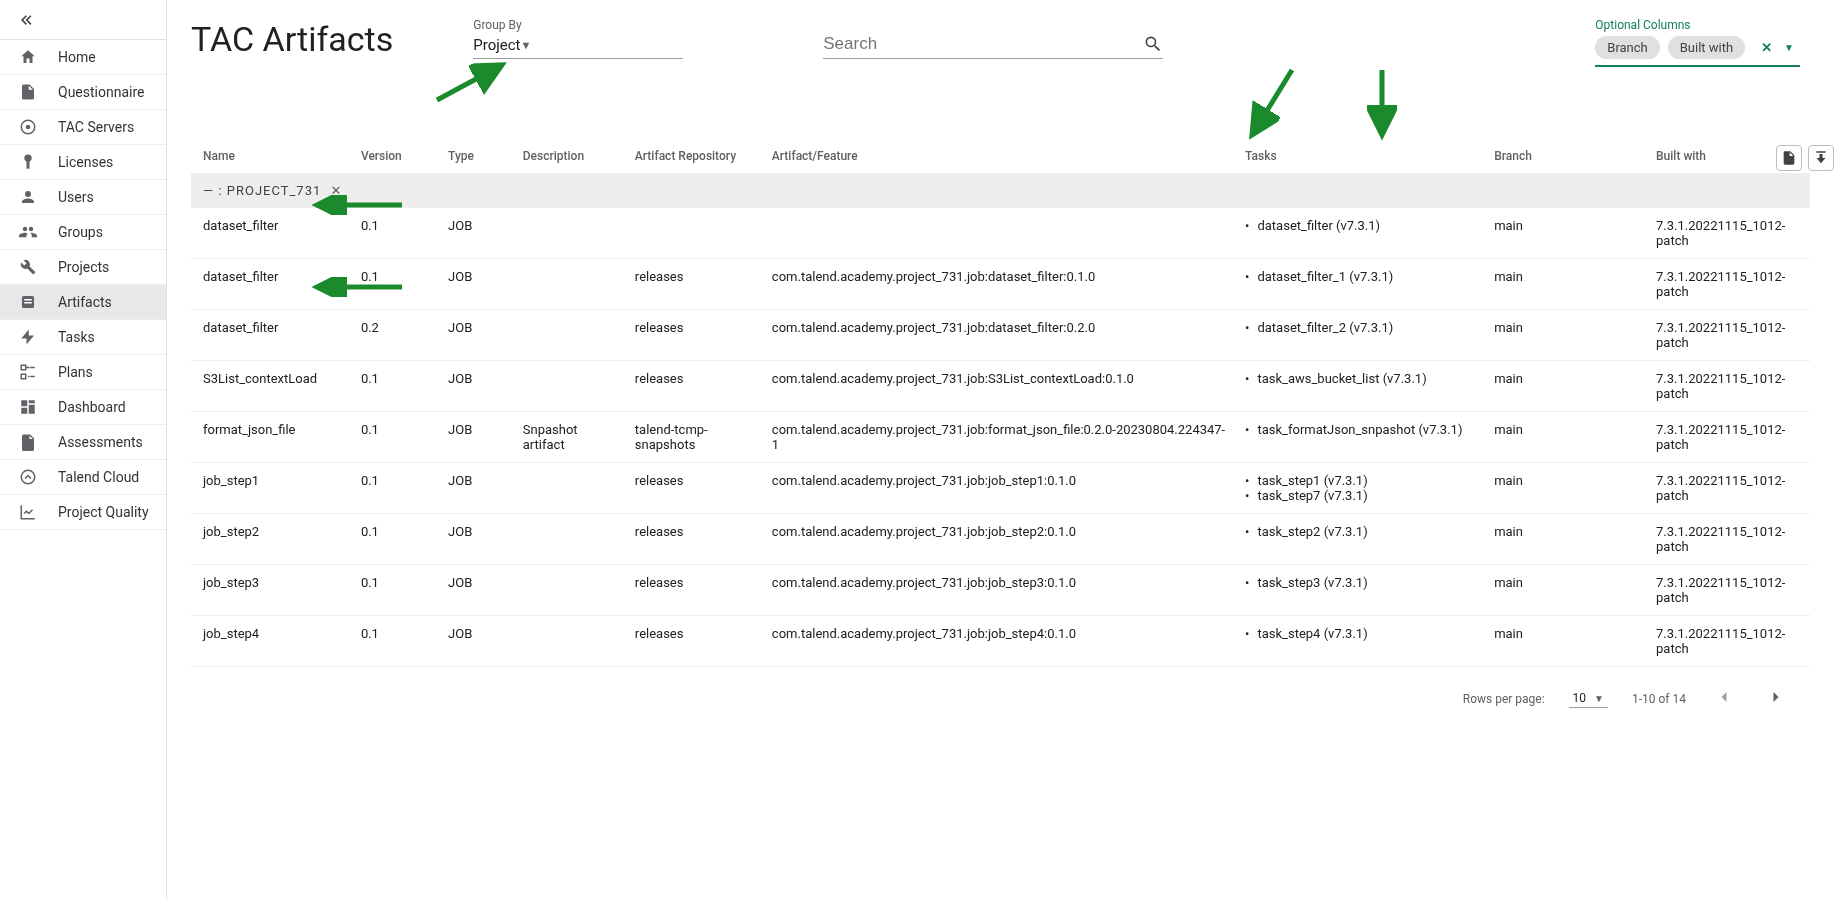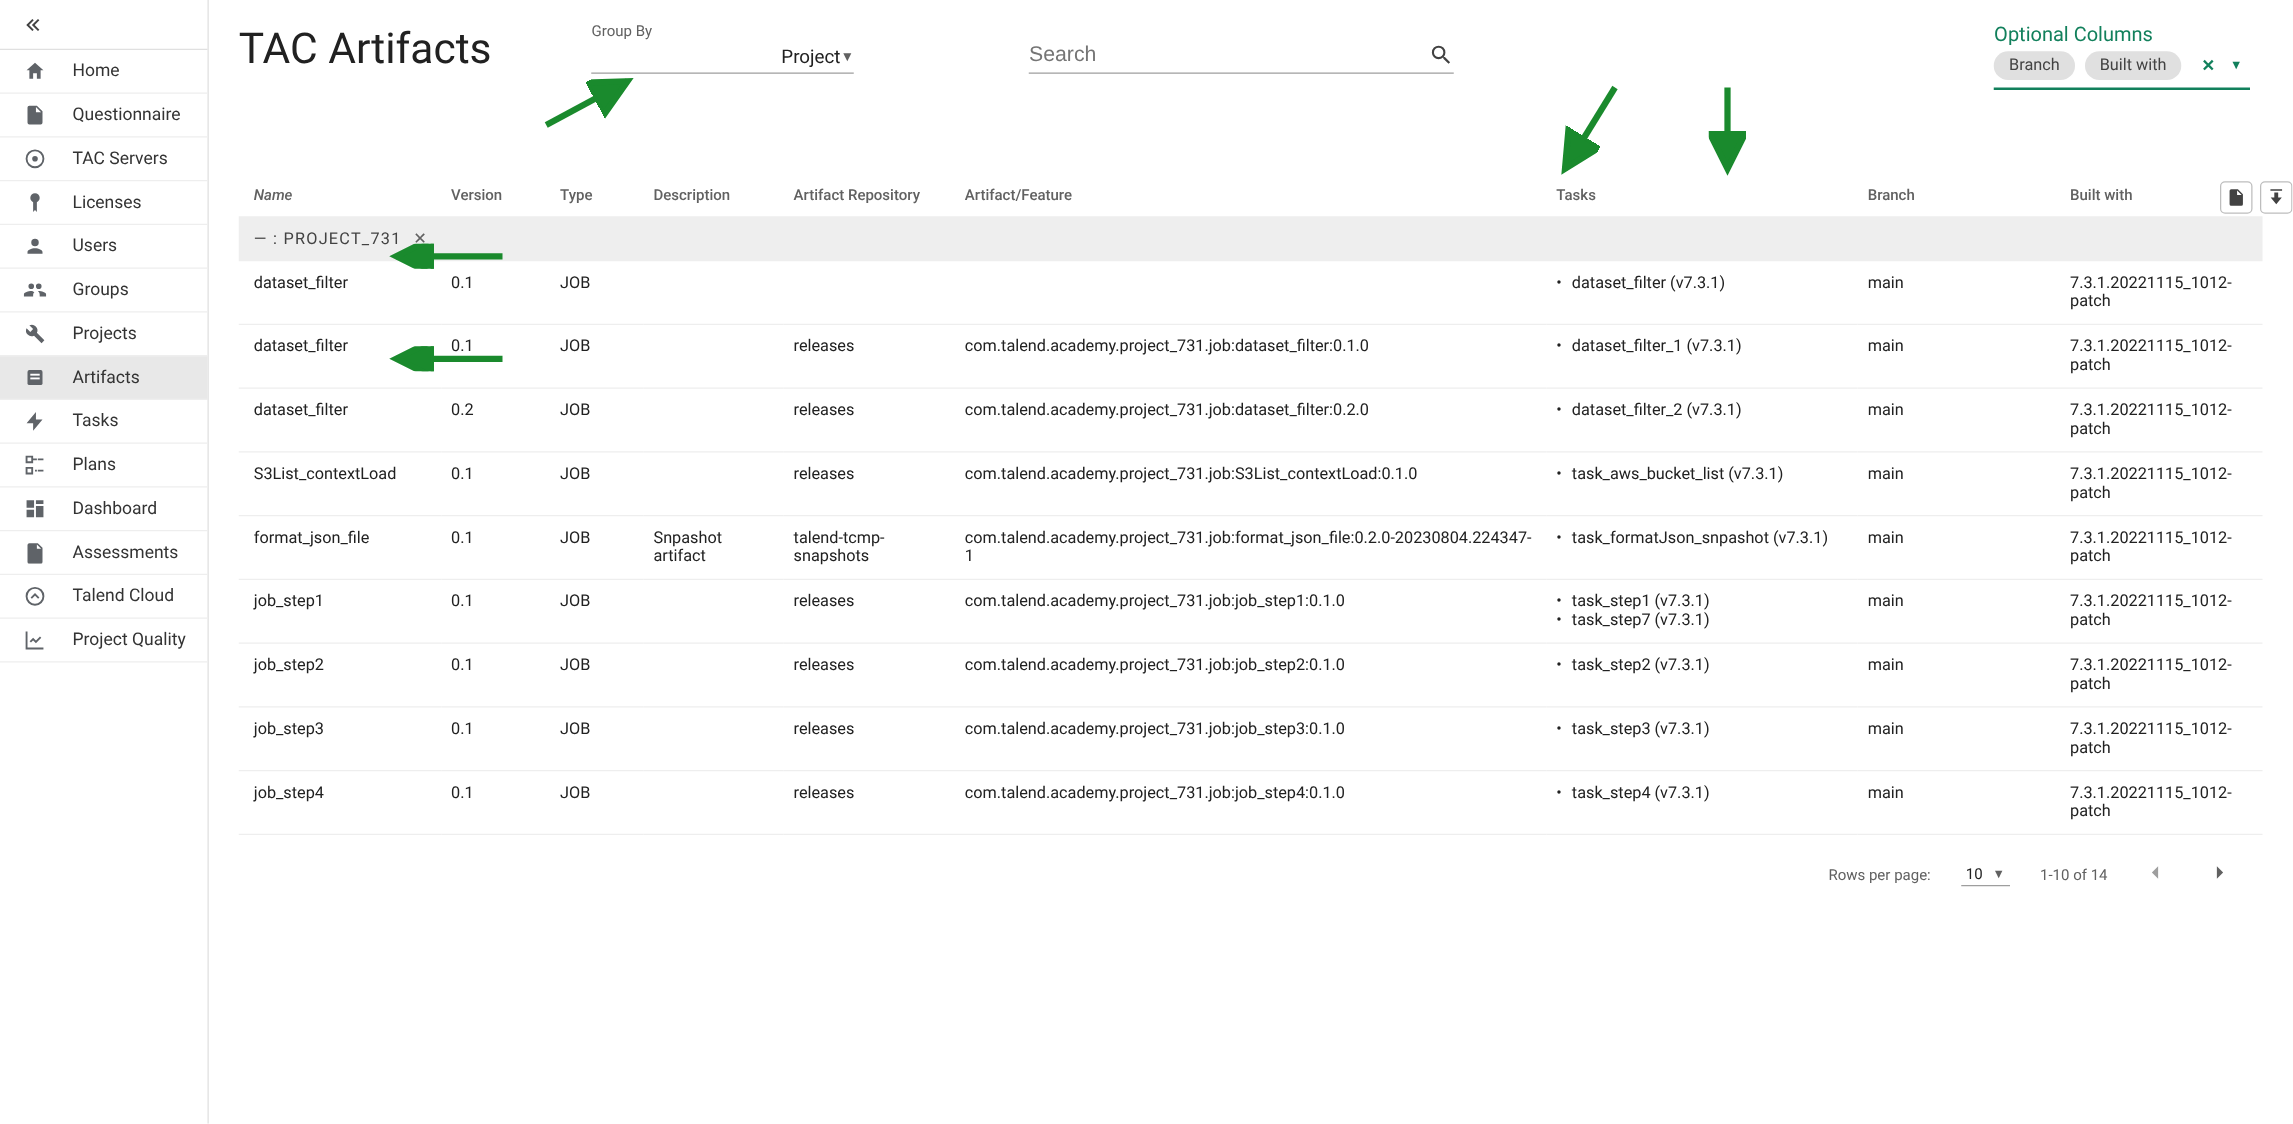--- a/index.html
+++ b/index.html
@@ -16,44 +16,44 @@
   .nav-icon { width: 20px; height: 20px; margin-right: 20px; display: inline-flex; align-items:center; justify-content:center; color:#5f6368;}
   .nav-icon svg { width:18px; height:18px; }
 
   
   .main { flex:1; padding: 18px 24px 0 24px; position:relative; }
   .topbar { display:flex; align-items:flex-end; gap: 20px; position:relative; }
   .page-title { font-size: 34px; font-weight: 400; color: #212121; margin-right: 60px; }
 
   .groupby { display:flex; flex-direction:column; width:210px; }
   .groupby-label { font-size:12px; color:#616161; }
-  .groupby-value { display:flex; justify-content:flex-end; align-items:center; border-bottom:1px solid #9e9e9e; padding:4px 0; font-size:15px;}
+  .groupby-value { display:flex; justify-content:flex-start; align-items:center; border-bottom:1px solid #9e9e9e; padding:4px 0; font-size:15px;}
   .groupby-value .arrow-down { color:#616161; font-size:11px;}
 
   .search-wrap { margin-left: 120px; flex:0 0 340px; border-bottom:1px solid #9e9e9e; display:flex; align-items:center; padding:4px 0;}
   .search-input { border:none; outline:none; flex:1; font-size:17px; color:#212121; }
   .search-input::placeholder { color:#757575; }
   .search-wrap svg { width:20px; height:20px; color:#424242; }
 
   .opt-cols-wrap { position:absolute; right:10px; top:0; }
-  .opt-cols-label { font-size:16px; color:#12805c; margin-bottom:4px; }
+  .opt-cols-label { font-size:12px; color:#12805c; margin-bottom:4px; }
   .opt-cols-chips { display:flex; align-items:center; gap:8px; border-bottom:2px solid #12805c; padding-bottom:6px; padding-right:6px; }
   .chip { background:#e0e0e0; border-radius:16px; padding:4px 12px; font-size:13px; color:#424242; }
   .opt-close { color:#12805c; font-weight:bold; margin-left:8px; }
   .opt-caret { color:#12805c; font-size:10px; margin-left:4px;}
 
   .toolbar-right { position:absolute; right:0; top:145px; display:flex; gap:6px; }
   .tool-btn { width:26px; height:26px; border:1px solid #bdbdbd; border-radius:4px; display:flex; align-items:center; justify-content:center; color:#424242; background:#fff;}
   .tool-btn svg{width:16px;height:16px;}
 
   
   .table-area { margin-top: 90px; }
   table { width: 100%; border-collapse: collapse; table-layout: fixed; }
   th { text-align:left; font-size:12px; font-weight:500; color:#616161; padding:0 8px 10px 8px; vertical-align:top; }
-  th.name-col{padding-left:12px;font-style:italic;}
+  th.name-col{padding-left:12px;}
   tr.group-row td { background:#eeeeee; padding:10px 12px; font-size:13px; color:#424242;}
   .group-row .dash{letter-spacing:1px;}
   .group-row .g-close{ margin-left:6px; color:#616161;}
   tr.data-row td { padding:10px 8px; font-size:13px; color:#212121; border-bottom:1px solid #eee; vertical-align:top;}
   tr.data-row td.name-col{padding-left:12px;}
   ul.tasks-list{list-style:none; padding-left:0;}
   ul.tasks-list li::before{content:"•"; margin-right:8px;}
 
   
   .pagination { display:flex; justify-content:flex-end; align-items:center; gap:24px; padding:16px 20px 0 0; font-size:12px; color:#616161;}

